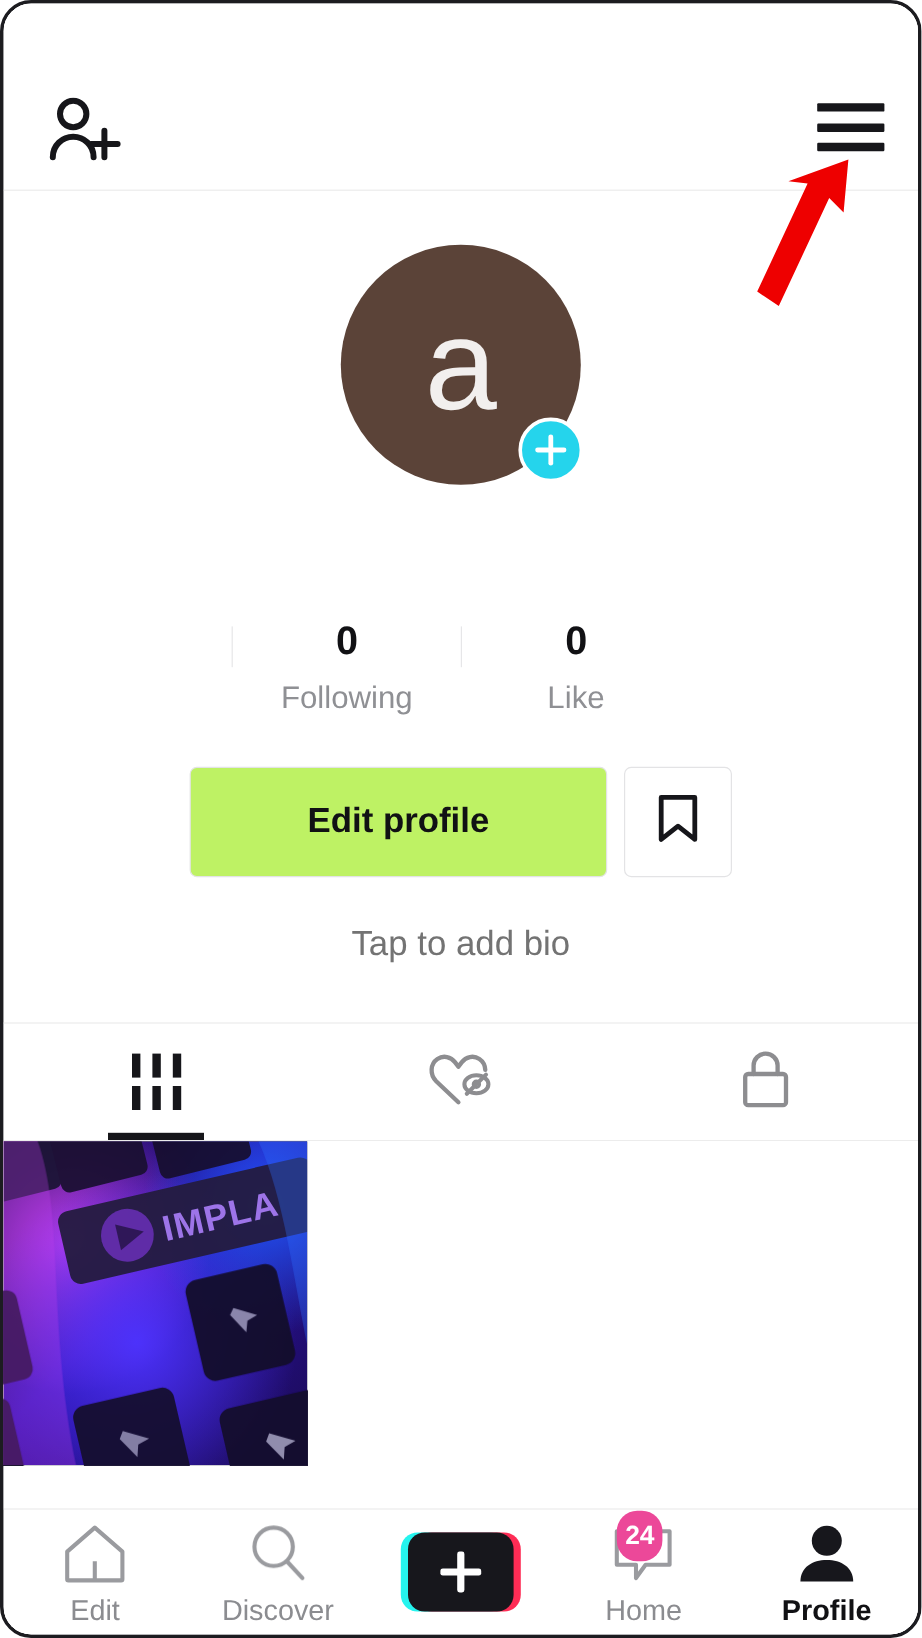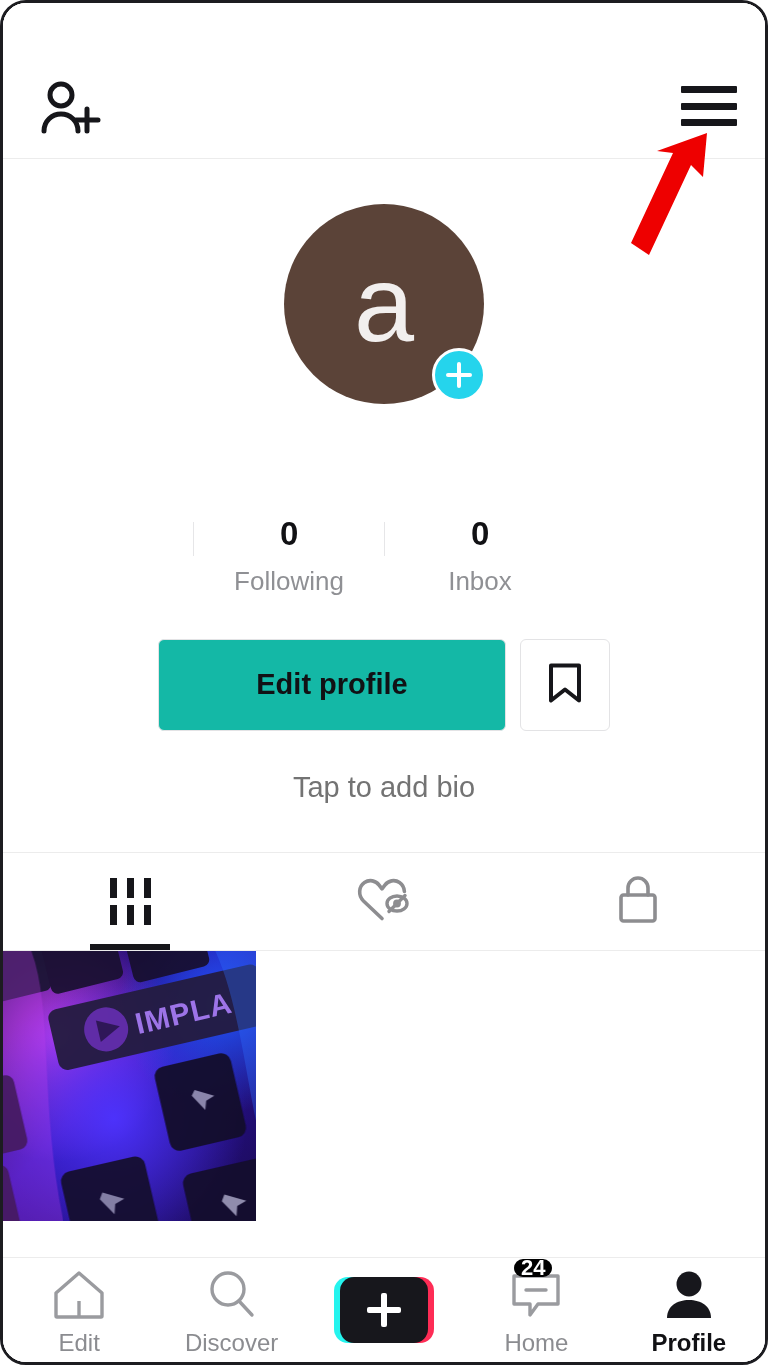--- a/index.html
+++ b/index.html
@@ -159,21 +159,21 @@
     display: flex;
     align-items: center;
     gap: 14px;
     margin-top: 42px;
   }
   .btn-edit {
     width: 348px;
     height: 92px;
     border: 1px solid #e3e3e5;
     border-radius: 6px;
-    background: #14b8a6;
+    background: #bef264;
     display: flex;
     align-items: center;
     justify-content: center;
     font-size: 29px;
     font-weight: 700;
     color: #111114;
     box-sizing: border-box;
   }
   .btn-bookmark {
     width: 90px;
@@ -298,24 +298,24 @@
     border-radius: 2px;
     z-index: 3;
   }
   .create-plus-h { width: 34px; height: 6px; }
   .create-plus-v { width: 6px;  height: 34px; }
   .badge {
     position: absolute;
     top: -6px;
     right: 16px;
     min-width: 34px;
-    height: 18px;
+    height: 42px;
     padding: 0 7px;
     box-sizing: border-box;
-    background: #000000;
+    background: #ec4899;
     color: #ffffff;
     border-radius: 17px;
     font-size: 22px;
     font-weight: 700;
     display: flex;
     align-items: center;
     justify-content: center;
     line-height: 1;
   }
   .nav-icon-wrap { position: relative; width: 64px; height: 60px; display:flex; align-items:center; justify-content:center;}
@@ -363,21 +363,21 @@
 
       <div class="stats">
         <div class="stat-div"></div>
         <div class="stat">
           <div class="stat-value">0</div>
           <div class="stat-label">Following</div>
         </div>
         <div class="stat-div"></div>
         <div class="stat">
           <div class="stat-value">0</div>
-          <div class="stat-label">Inbox</div>
+          <div class="stat-label">Like</div>
         </div>
       </div>
 
       <div class="actions">
         <div class="btn-edit">Edit profile</div>
         <div class="btn-bookmark">
           <span>
             <svg width="36" height="44" viewBox="0 0 36 44" fill="none" xmlns="http://www.w3.org/2000/svg">
               <path d="M4 4.5h28v35l-14-11-14 11z" stroke="#16161a" stroke-width="4" stroke-linejoin="round"></path>
             </svg>

